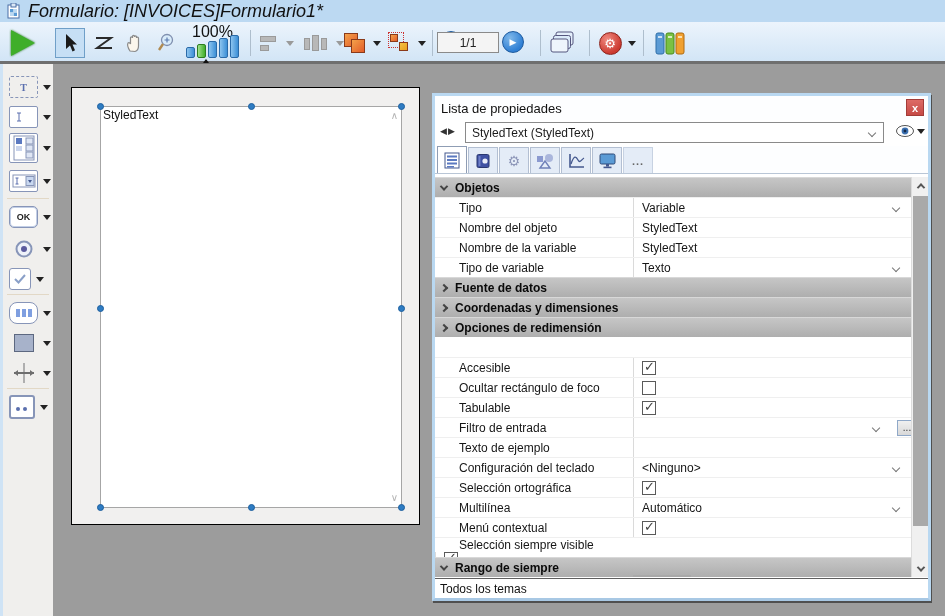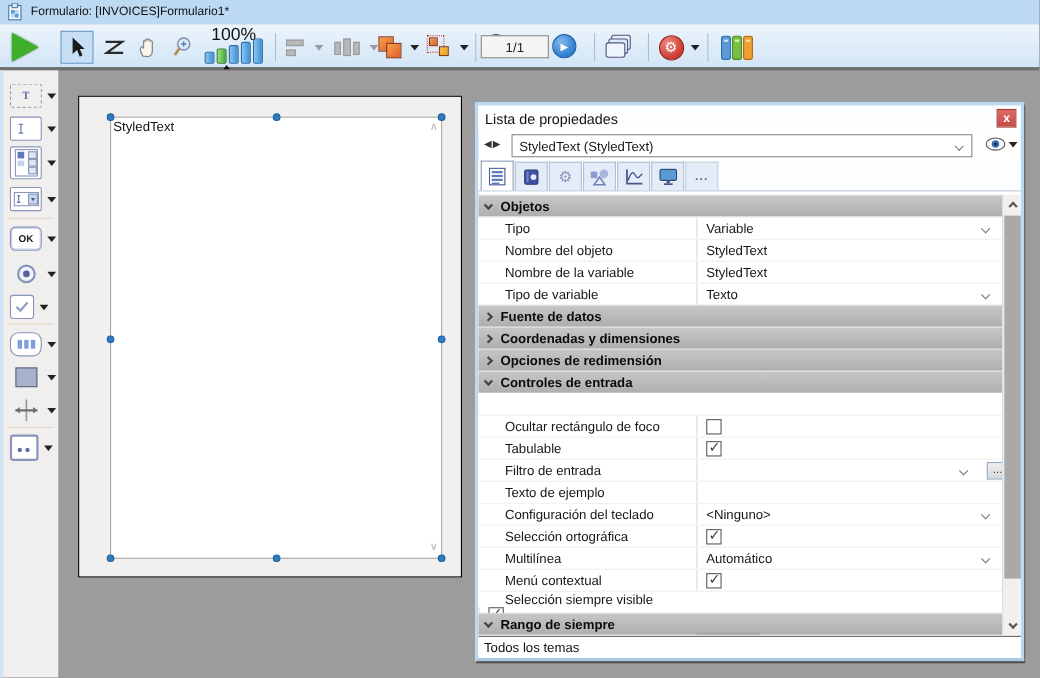--- a/index.html
+++ b/index.html
@@ -1,21 +1,21 @@
 <!DOCTYPE html>
 <html><head>
 <meta charset="utf-8">
 <style>
   * { margin:0; padding:0; box-sizing:border-box; }
   html,body { width:945px; height:616px; overflow:hidden; }
   body { font-family:"Liberation Sans","DejaVu Sans",sans-serif; background:#9c9c9c; position:relative; font-size:12px; color:#1a1a1a; }
 
   
   .titlebar { position:absolute; left:0; top:0; width:945px; height:22px; background:#bcd9f2; display:flex; align-items:center; padding-left:6px; gap:7px; }
-  .titlebar-text { font-size:11px; color:#111; }
+  .titlebar-text { font-size:18px; color:#111;font-style:italic; }
   .toolbar { position:absolute; left:0; top:22px; width:945px; height:42px; background:linear-gradient(#ecf4fc,#d2e5f6); border-bottom:3px solid #6f6f6f; }
   .tbtn { position:absolute; top:6px; height:30px; display:flex; align-items:center; justify-content:center; }
   .tbtn.selected { background:#c6dff5; border:1px solid #6f9fc8; }
   .tsep { position:absolute; top:8px; width:1px; height:26px; background:#aebecd; }
   .tri-down { width:0; height:0; border-left:4px solid transparent; border-right:4px solid transparent; border-top:5px solid #222; display:inline-block; }
   .tri-down.dis { border-top-color:#9a9a9a; }
   .play-tri { width:0; height:0; border-top:13px solid transparent; border-bottom:13px solid transparent; border-left:24px solid #3fae2a; filter:drop-shadow(0 0 1px #1c6f12); }
   .zoombars { position:absolute; left:186px; top:4px; width:60px; height:36px; }
   .zlabel { position:absolute; top:-3px; left:6px; font-size:16px; color:#111; }
   .zbar { position:absolute; bottom:4px; width:9px; background:linear-gradient(90deg,#8cc4ef,#3c8fd6); border:1px solid #2a6aa8; border-radius:2px; }
@@ -436,25 +436,27 @@
       <span class="sec-label">Fuente de datos</span>
     </div>
     <div class="psection" style="top:120px;">
       <span class="chev right"></span>
       <span class="sec-label">Coordenadas y dimensiones</span>
     </div>
     <div class="psection" style="top:140px;">
       <span class="chev right"></span>
       <span class="sec-label">Opciones de redimensión</span>
     </div>
-    <div class="psection" style="top:160px;">
-      <span class="chev down"></span>
-      <span class="sec-label">Controles de entrada</span>
-    </div>
-
+
+    <div class="prow" style="top:180px;">
+      <div class="plabel">Accesible</div>
+      <div class="pvalue">
+          <span class="cb checked"></span>
+        </div>
+    </div>
     <div class="prow" style="top:200px;">
       <div class="plabel">Ocultar rectángulo de foco</div>
       <div class="pvalue">
           <span class="cb"></span>
         </div>
     </div>
     <div class="prow" style="top:220px;">
       <div class="plabel">Tabulable</div>
       <div class="pvalue">
           <span class="cb checked"></span>

